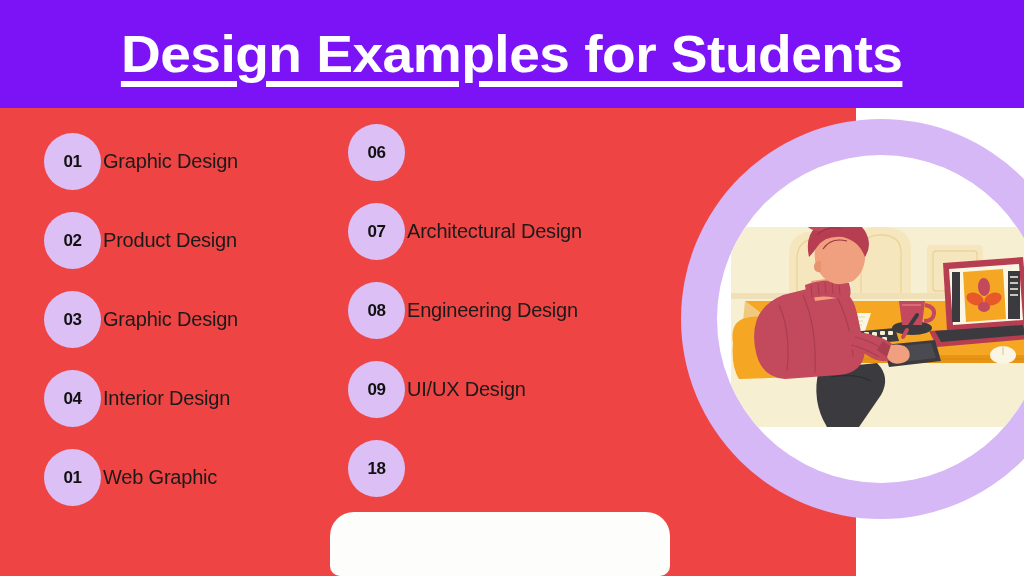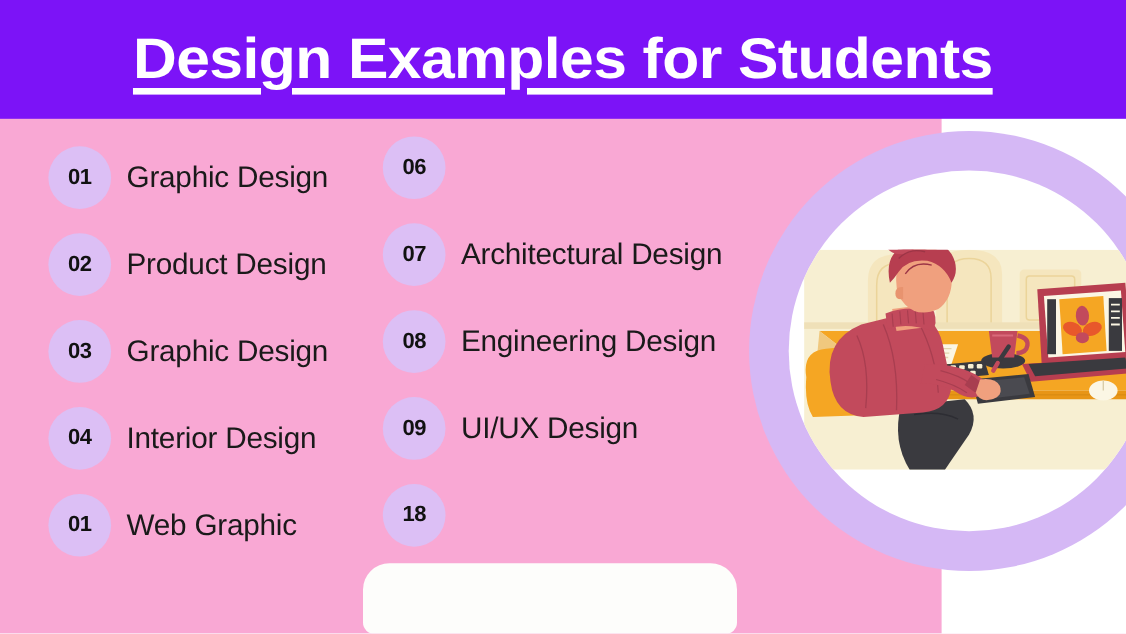--- a/index.html
+++ b/index.html
@@ -7,21 +7,21 @@
   html, body {
     width:1024px; height:576px;
     background:#ffffff;
     font-family:"Liberation Sans", sans-serif;
     overflow:hidden;
   }
 
   #page {
     position:relative;
     width:856px; height:576px;
-    background:#f9a8d4;
+    background:#ef4444;
   }
 
   
   #header-band {
     position:absolute;
     left:0; top:0;
     width:1024px; height:108px;
     background:#7C13F7;
     display:flex;
     align-items:center;
@@ -62,29 +62,29 @@
 
   .num-badge {
     flex:0 0 auto;
     width:57px; height:57px;
     border-radius:50%;
     background:#DCBFF5;
     display:flex;
     align-items:center;
     justify-content:center;
     color:#111111;
-    font-size:20px;
+    font-size:17px;
     font-weight:bold;
     letter-spacing:-0.5px;
   }
 
   .item-label {
-    margin-left:14px;
+    margin-left:2px;
     color:#1A1A1A;
-    font-size:27px;
+    font-size:20px;
     font-weight:500;
     letter-spacing:-0.2px;
     white-space:nowrap;
   }
 
   
   #illustration {
     position:absolute;
     left:681px; top:119px;
     width:400px; height:400px;

